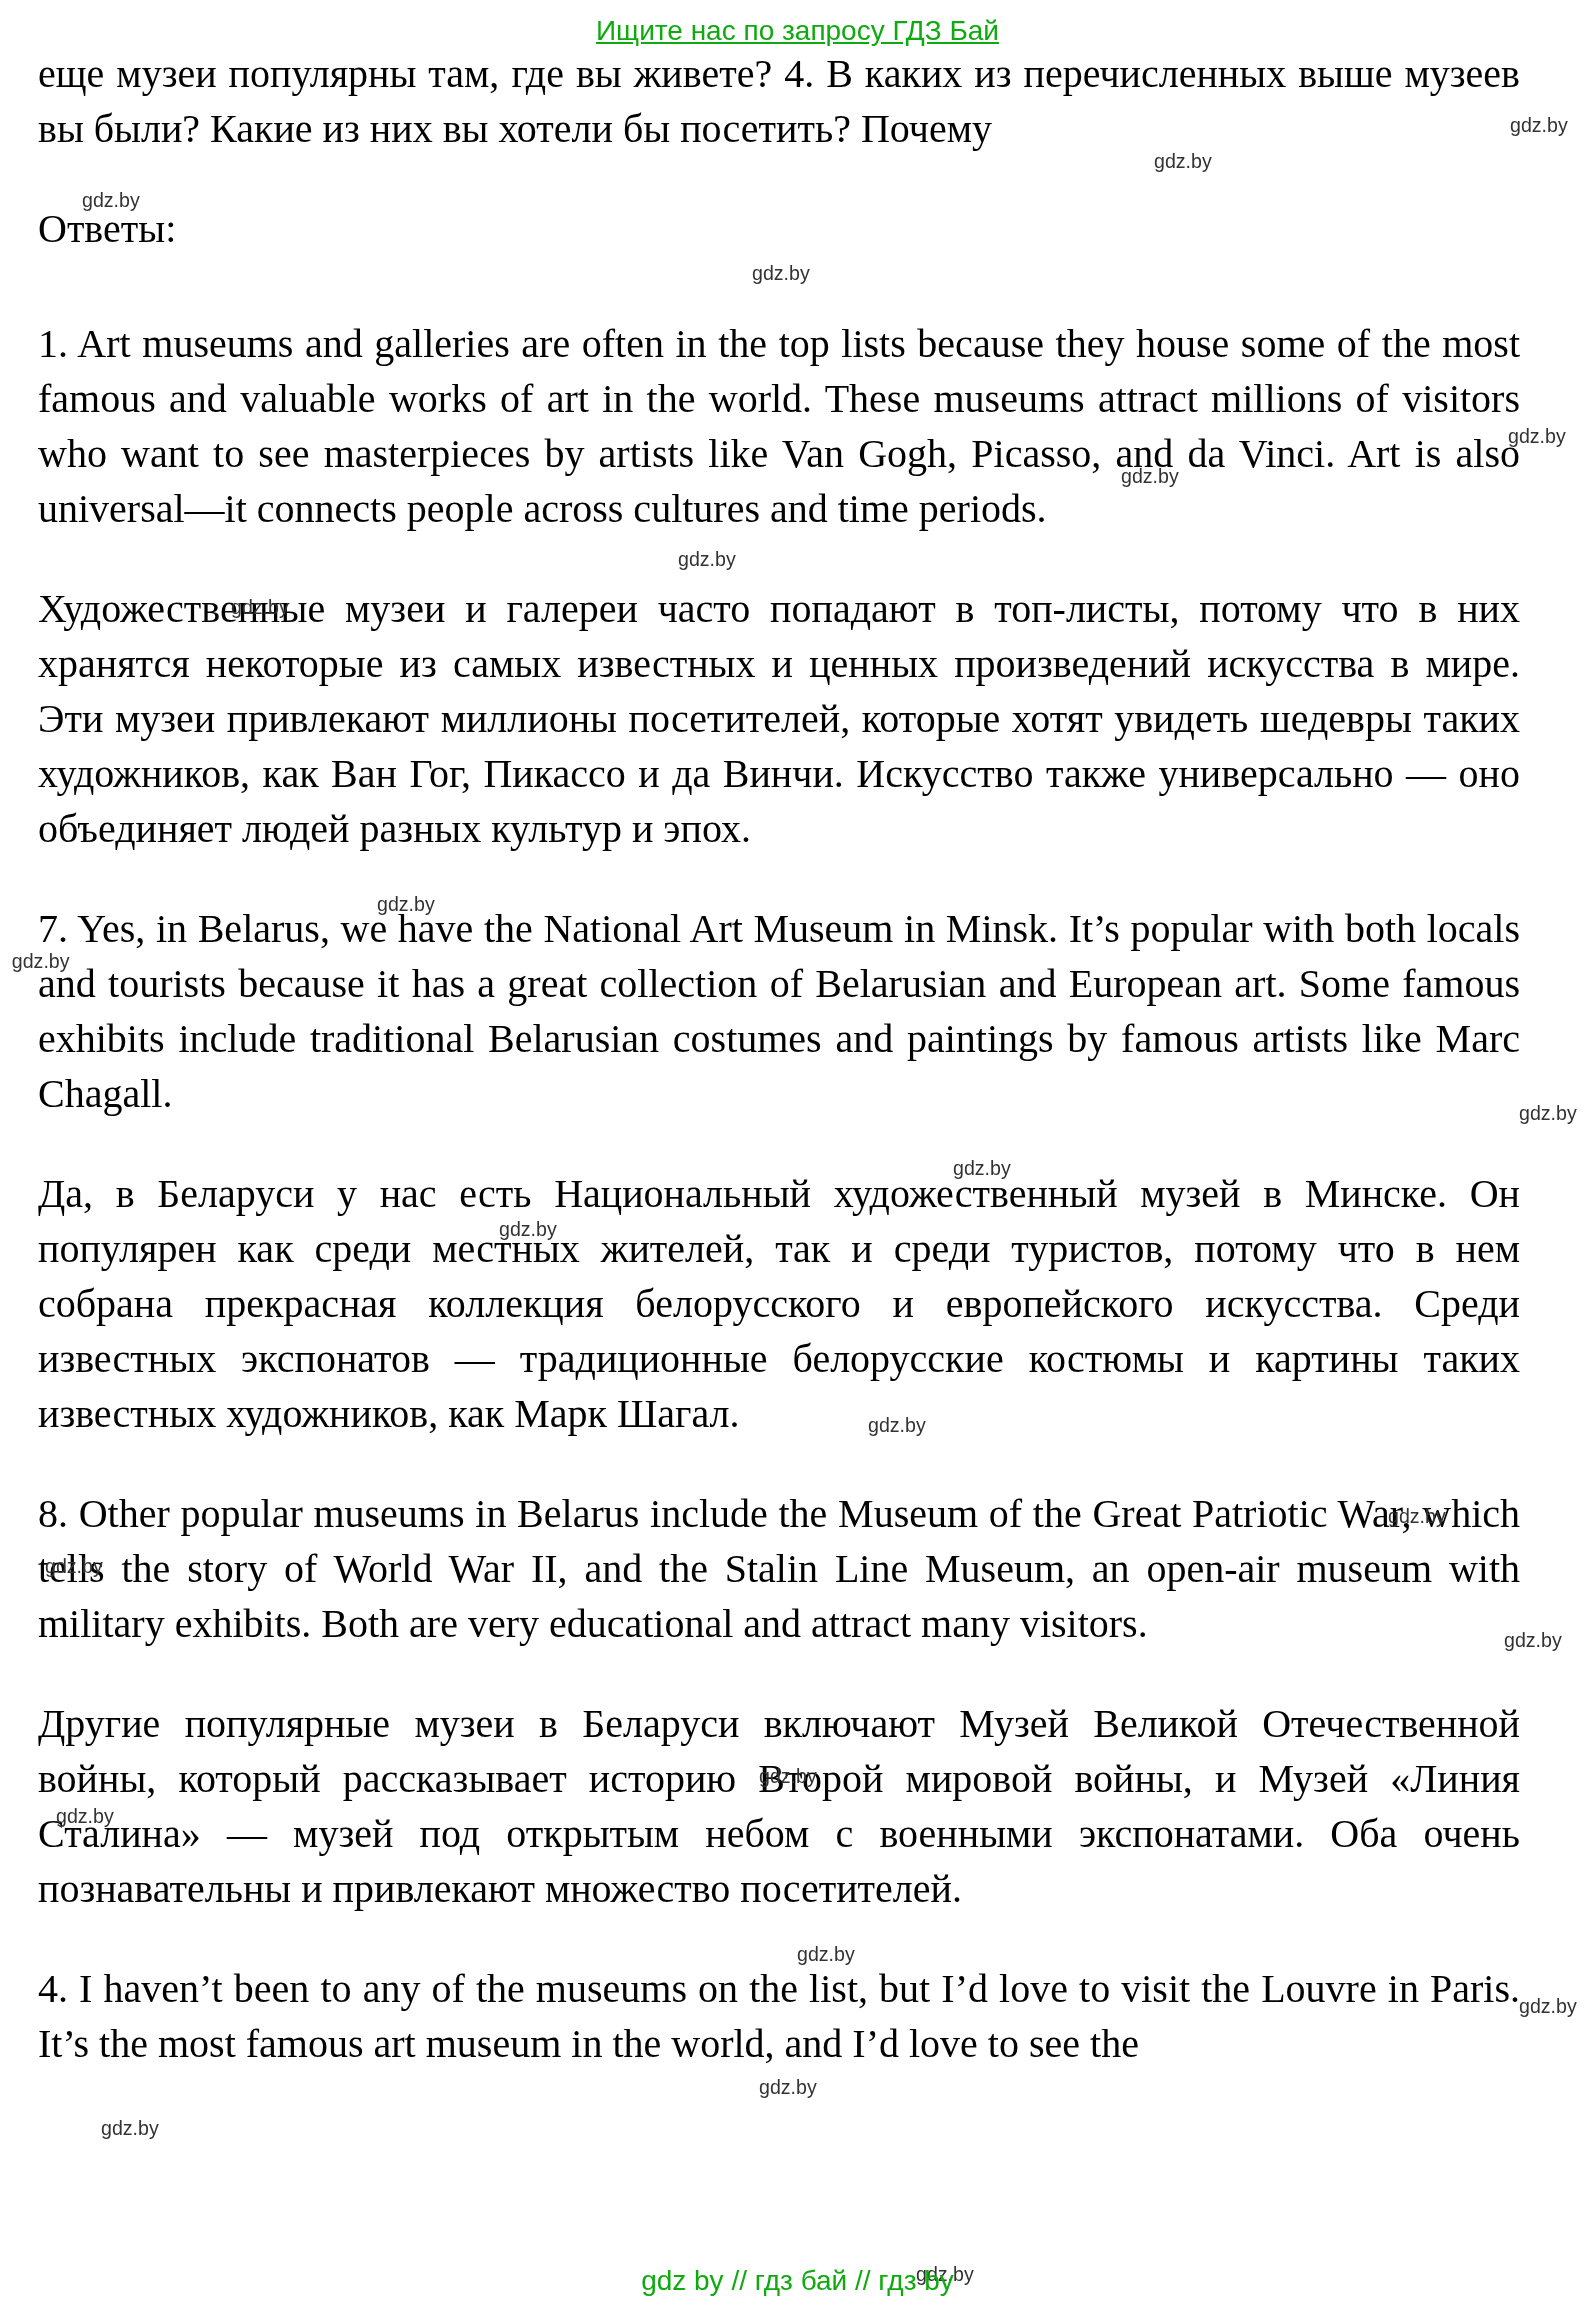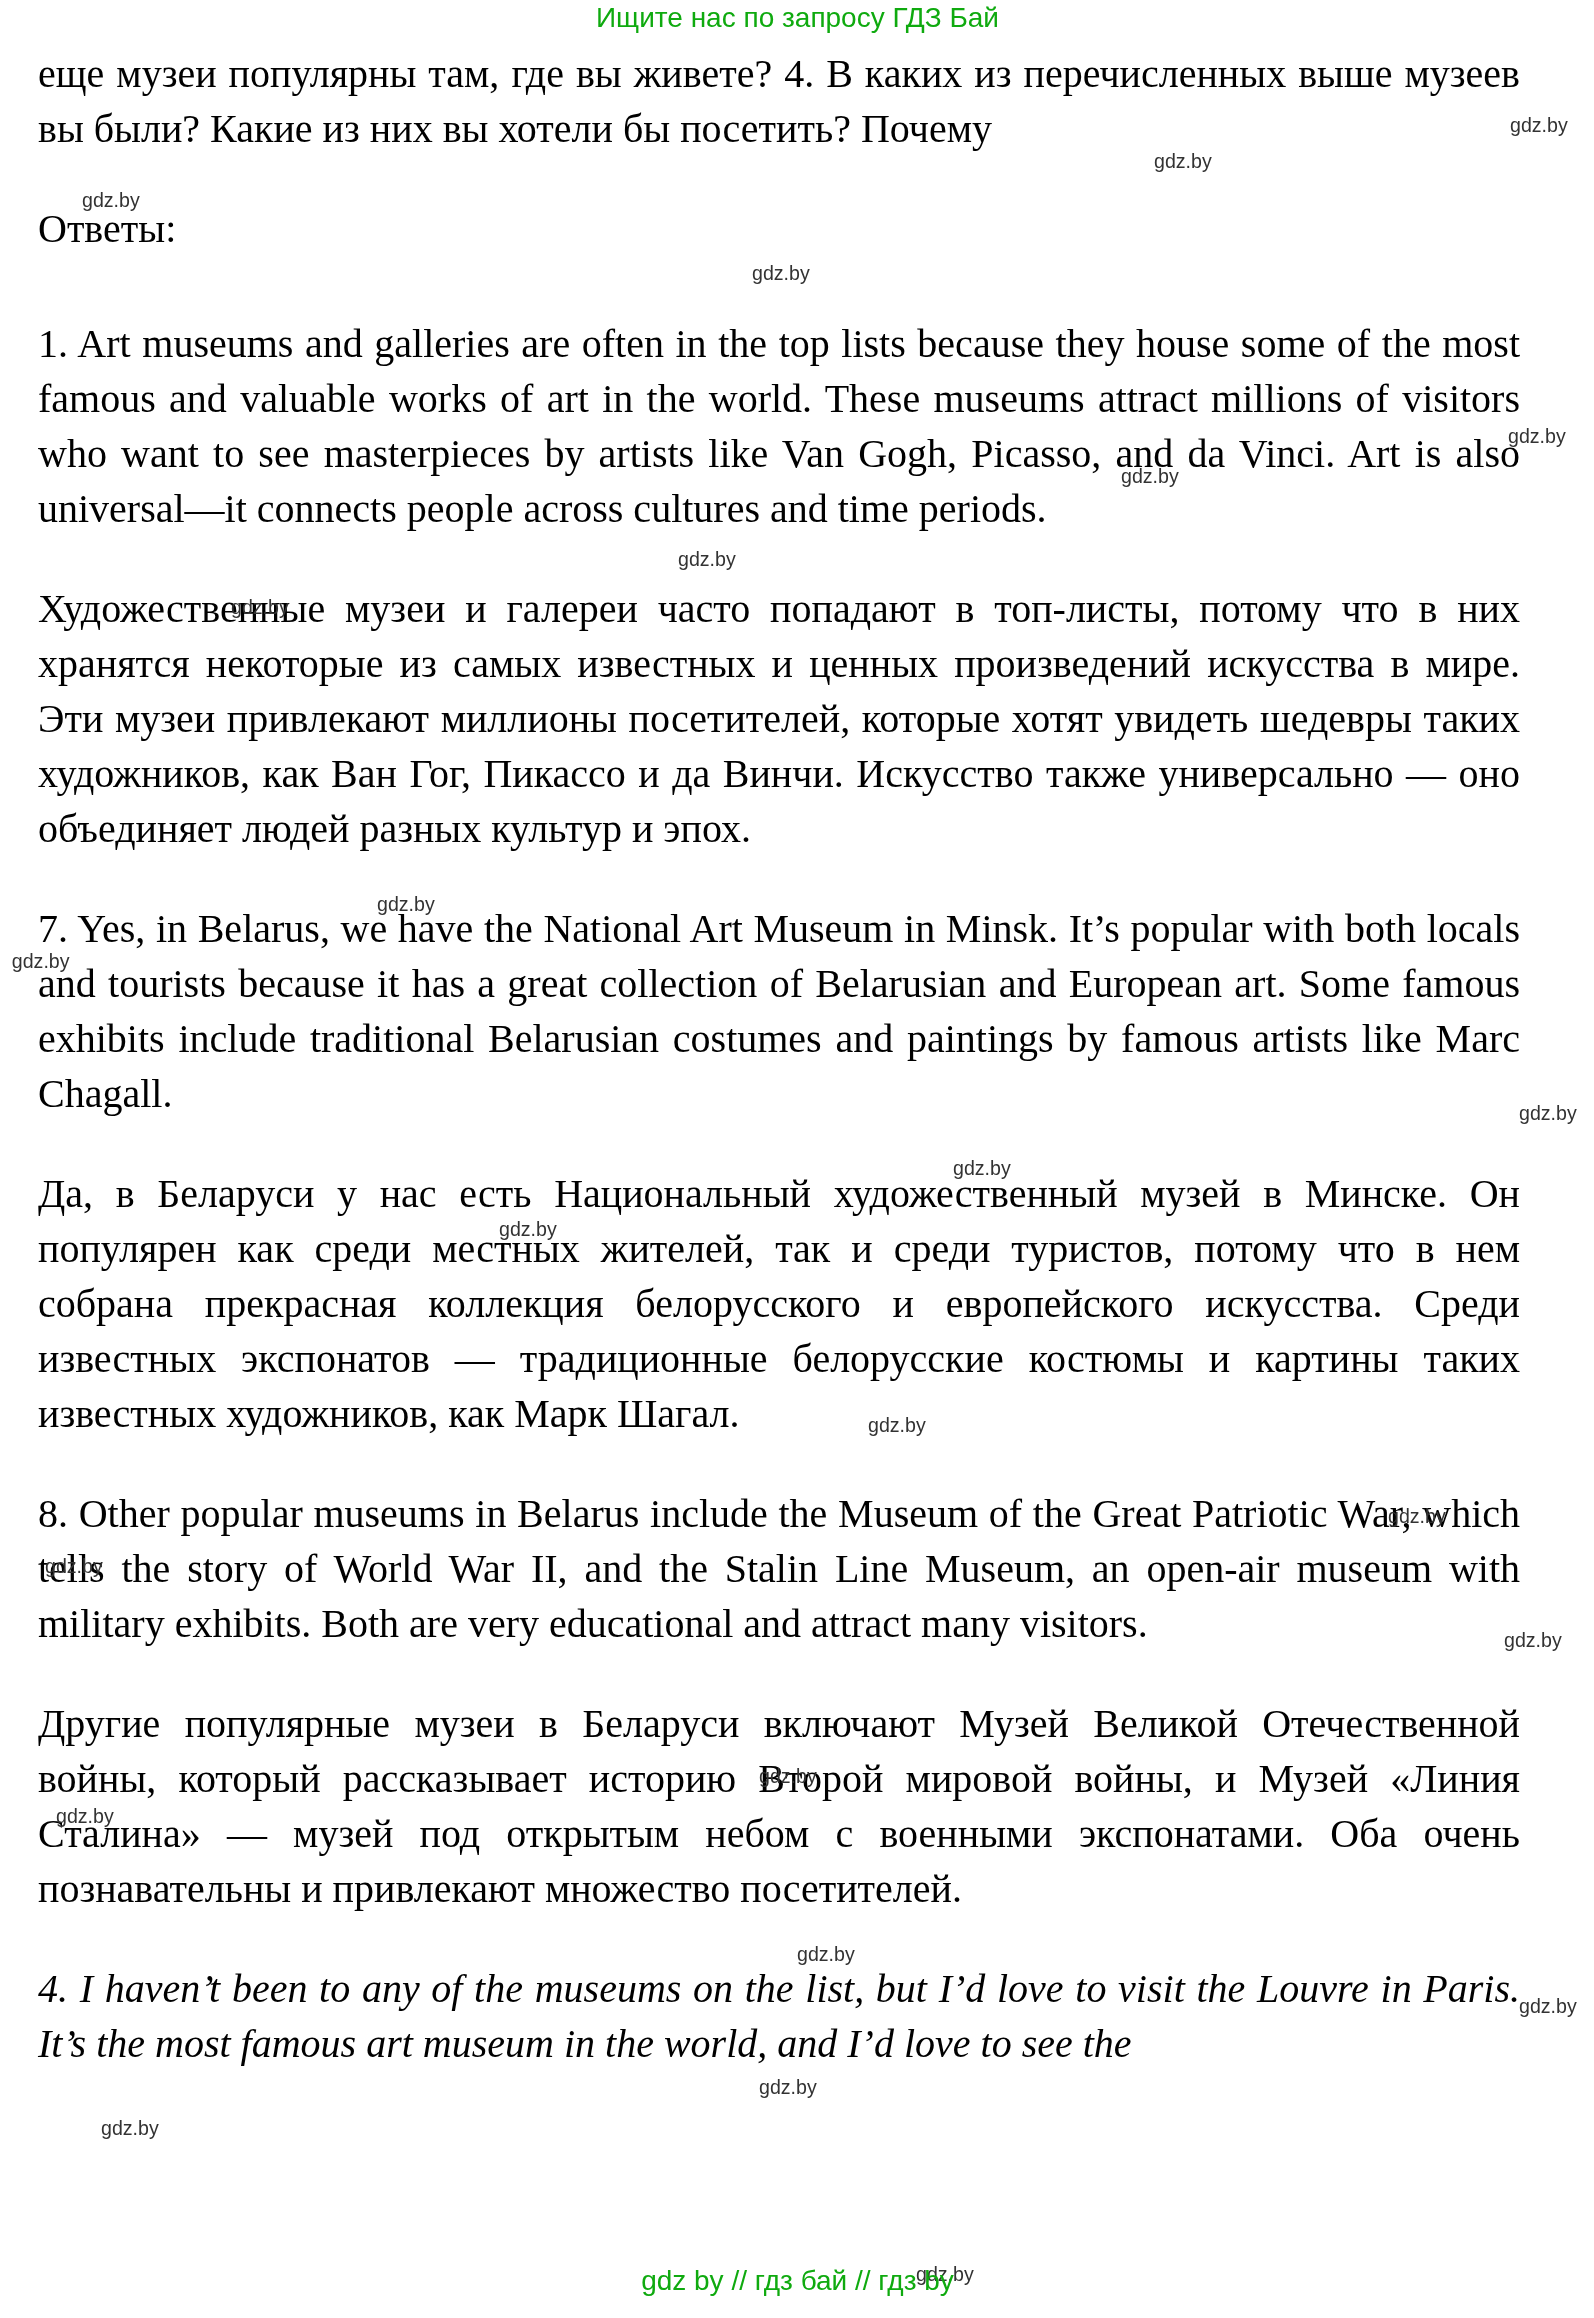--- a/index.html
+++ b/index.html
@@ -21,40 +21,40 @@
   .promo {
     position: absolute;
     left: 0;
     width: 100%;
     text-align: center;
     font-family: "Liberation Sans", sans-serif;
     font-size: 28px;
     color: var(--accent-green, #0faa0f);
     white-space: nowrap;
   }
-  .promo.top { top: 2px; }
+  .promo.top { top: 15px; text-decoration: underline; }
   .promo.bottom { bottom: 22px; }
   .content {
     position: absolute;
     left: 38px;
     right: 75px;
     top: 34px;
   }
   .para {
     margin: 12px 0 45px 0;
     font-size: 40px;
     line-height: 55px;
     text-align: justify;
     color: #000000;
   }
   .para.heading {
     margin-bottom: 60px;
     text-align: left;
   }
-  .para:last-child { margin-bottom: 0; font-style: italic; }
+  .para:last-child { margin-bottom: 0; }
   .wm {
     position: absolute;
     font-family: Liberation Sans, sans-serif;
     font-size: 19.6px;
     line-height: 22px;
     color: var(--watermark-gray, #333333);
     white-space: nowrap;
   }
 </style>
 </head>

